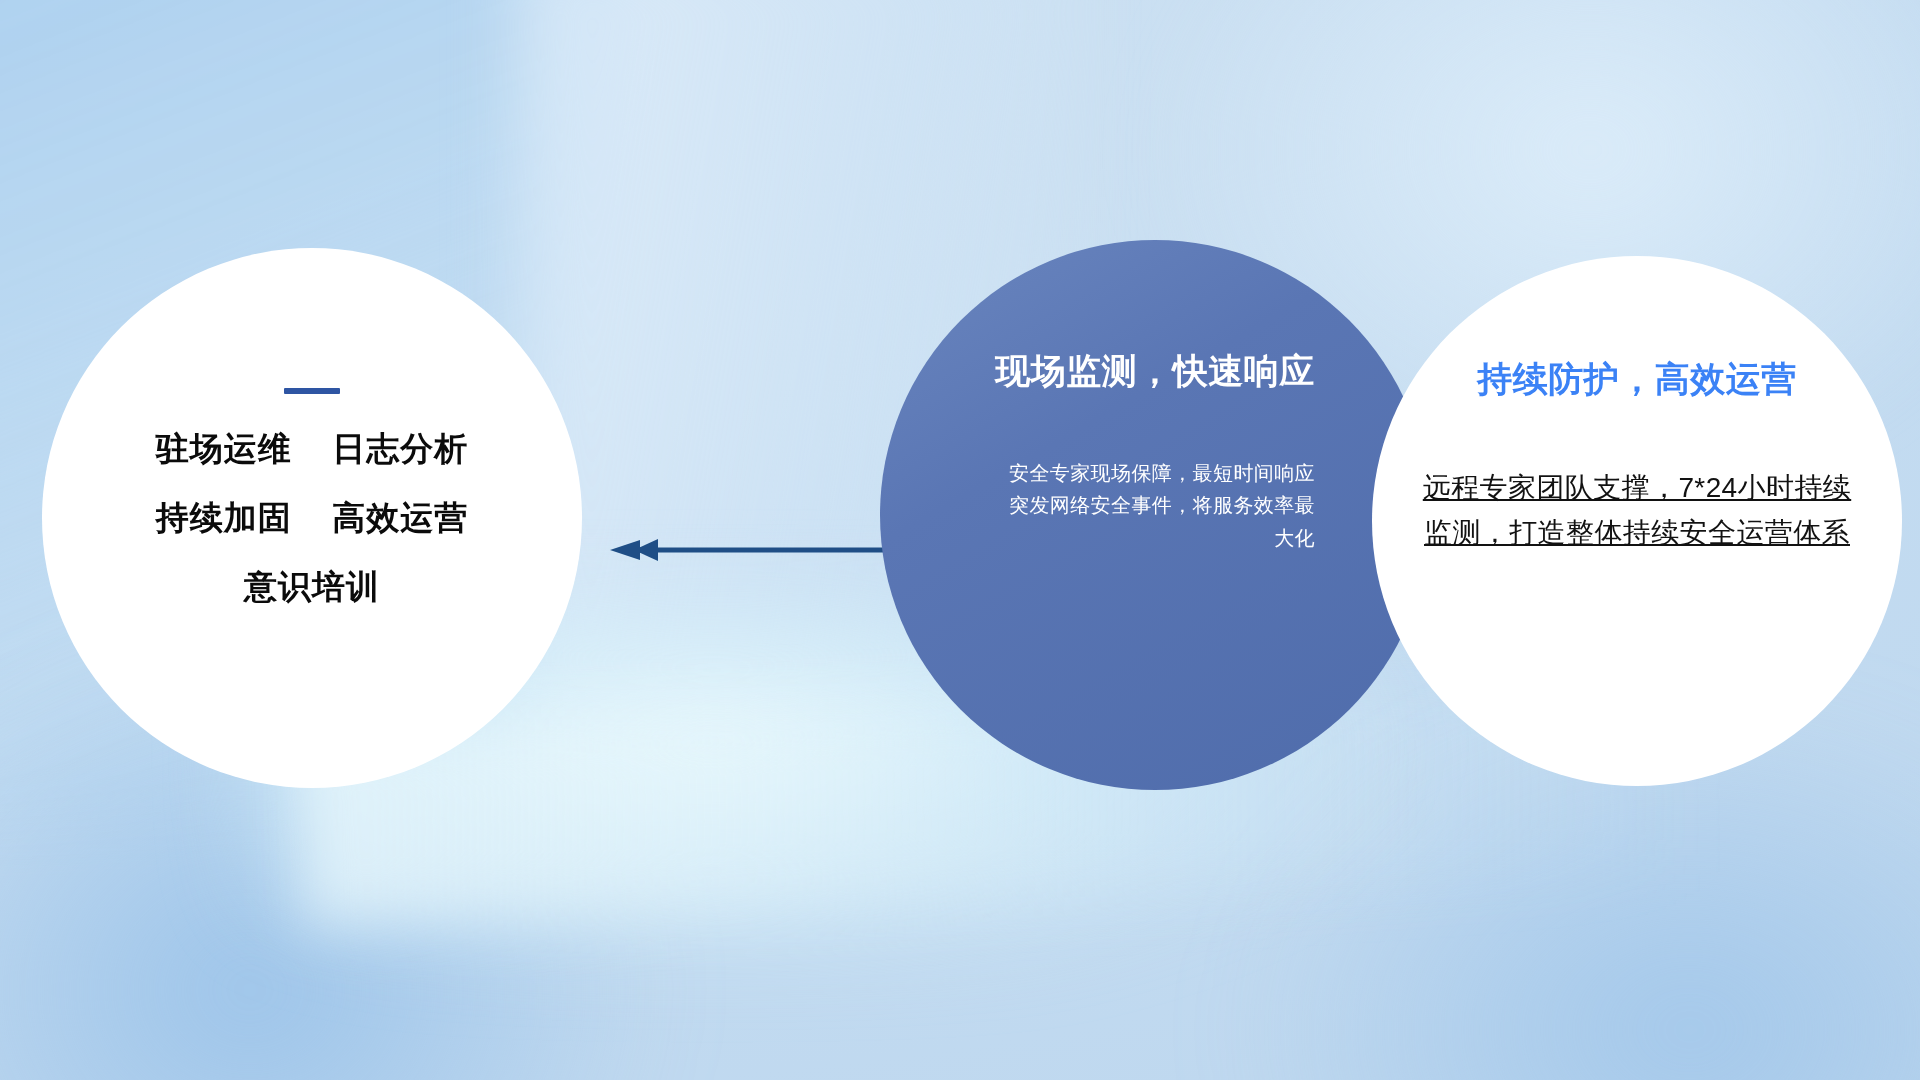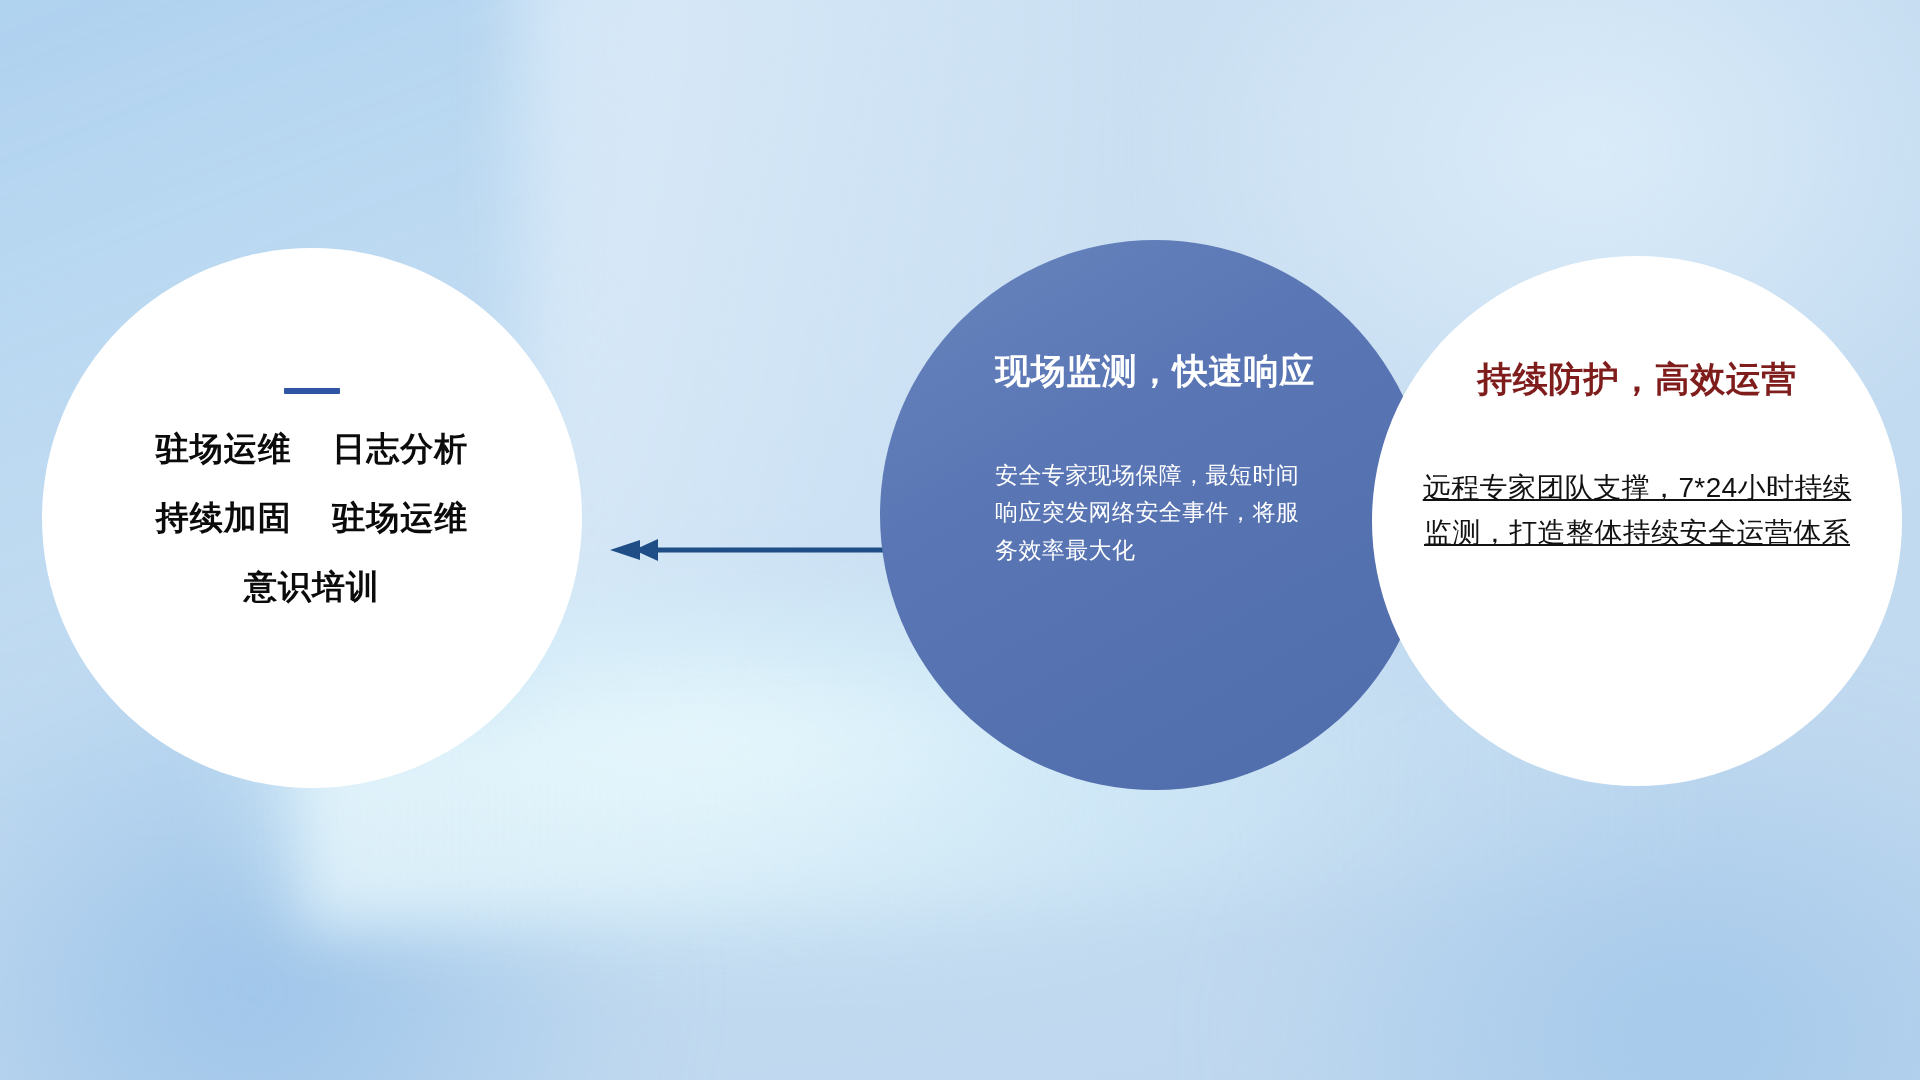--- a/index.html
+++ b/index.html
@@ -164,43 +164,43 @@
   }
   #middle-title {
     font-size: 35px;
     font-weight: bold;
     color: #ffffff;
     letter-spacing: 0.5px;
     white-space: nowrap;
     margin-bottom: 62px;
   }
   #middle-body {
-    font-size: 23px;
+    font-size: 20px;
     color: #ffffff;
     line-height: 1.62;
-    text-align: left;
+    text-align: right;
     width: 320px;
     letter-spacing: 0.4px;
   }
 
   
   #circle-right {
     left: 1372px;
     top: 256px;
     width: 530px;
     height: 530px;
     background: #ffffff;
     justify-content: flex-start;
     padding-top: 100px;
     z-index: 3;
   }
   #right-title {
     font-size: 35px;
     font-weight: bold;
-    color: #7f1d1d;
+    color: #3b82f6;
     letter-spacing: 0.5px;
     white-space: nowrap;
     margin-bottom: 62px;
   }
   #right-body {
     font-size: 28px;
     color: #121212;
     line-height: 1.62;
     text-align: center;
     width: 430px;
@@ -224,21 +224,21 @@
 
   <svg id="connector" viewBox="0 0 330 60">
     <line x1="326" y1="30" x2="34" y2="30" stroke="#1f4e86" stroke-width="5"></line>
     <polygon points="34,30 58,19 58,41" fill="#1f4e86"></polygon>
     <polygon points="10,30 40,20 40,40" fill="#1f4e86"></polygon>
   </svg>
 
   <div class="circle" id="circle-left">
     <div id="left-divider"></div>
     <div class="left-line">驻场运维    日志分析</div>
-    <div class="left-line">持续加固    驻场运维</div>
+    <div class="left-line">持续加固    高效运营</div>
     <div class="left-line">意识培训</div>
   </div>
 
   <div class="circle" id="circle-middle">
     <div id="middle-title">现场监测，快速响应</div>
     <div id="middle-body">安全专家现场保障，最短时间响应突发网络安全事件，将服务效率最大化</div>
   </div>
 
   <div class="circle" id="circle-right">
     <div id="right-title">持续防护，高效运营</div>

